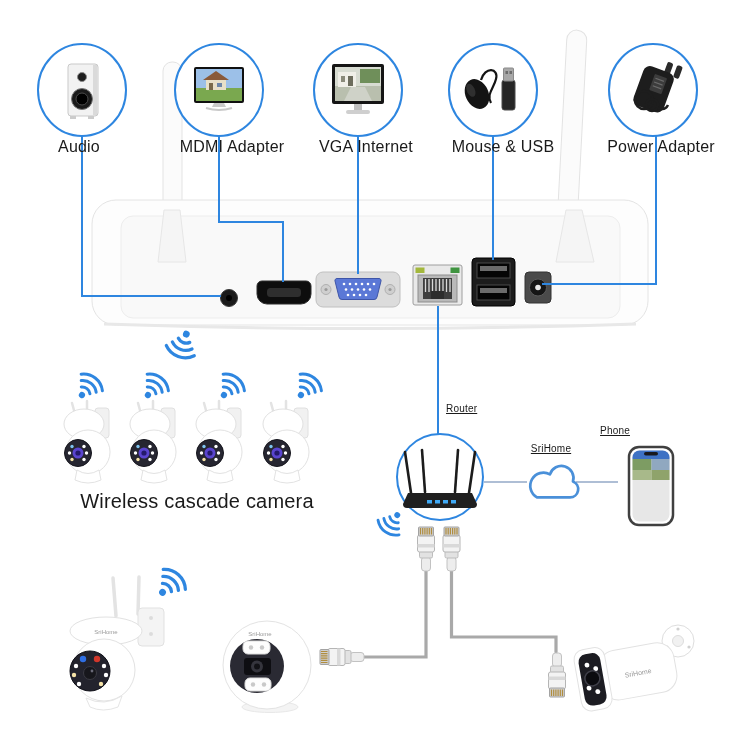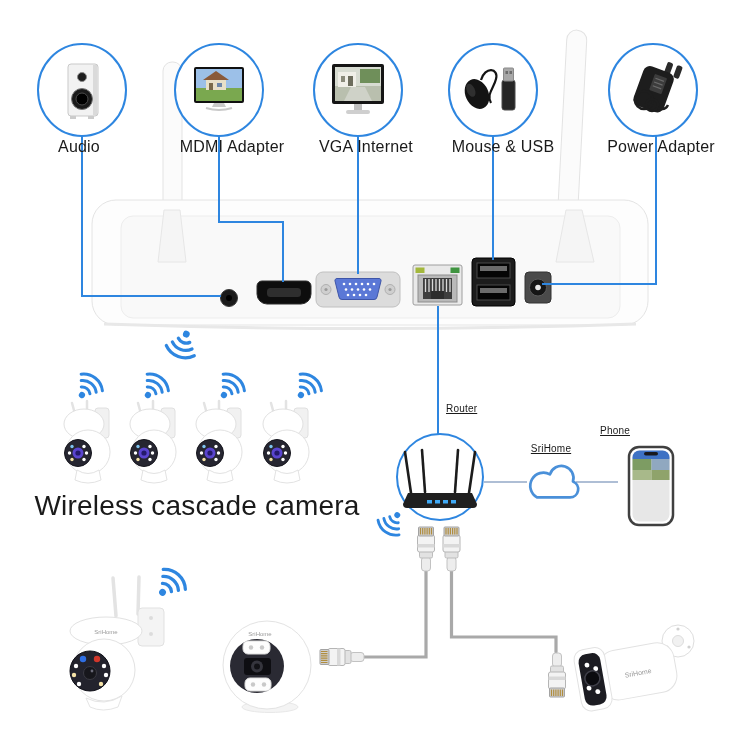--- a/index.html
+++ b/index.html
@@ -7,21 +7,21 @@
   .canvas{
     position:relative; width:750px; height:750px; background:#ffffff;
     font-family:"Liberation Sans", sans-serif; overflow:hidden;
   }
   .art{ position:absolute; left:0; top:0; }
   .lbl{
     position:absolute; transform:translateX(-50%); white-space:nowrap;
     font-size:16px; color:#1a1a1a; letter-spacing:.2px;
   }
   .lbl.small{ font-size:10px;text-decoration:underline; }
-  .lbl.big{ font-size:28px; }
+  .lbl.big{ font-size:20px; }
   .lbl.leftalign{ transform:none; }
   .blue-line{ stroke:var(--accent); stroke-width:2; fill:none; }
   .cable{ stroke:var(--cable); stroke-width:3.2; fill:none; stroke-linecap:round; }
   .netline{ stroke:#93a9c7; stroke-width:1.6; fill:none; }
   .wifi-arc{ stroke:var(--accent); stroke-width:3; fill:none; stroke-linecap:round; }
   .wifi-dot{ fill:var(--accent); }
   .circ{ fill:#ffffff; stroke:var(--accent); stroke-width:2; }
   .cloud-path{ fill:#ffffff; stroke:var(--cloud); stroke-width:2.3;
     stroke-linejoin:round; }
   .brand-txt{ font-family:"Liberation Sans",sans-serif; fill:#9a9a9a; }

